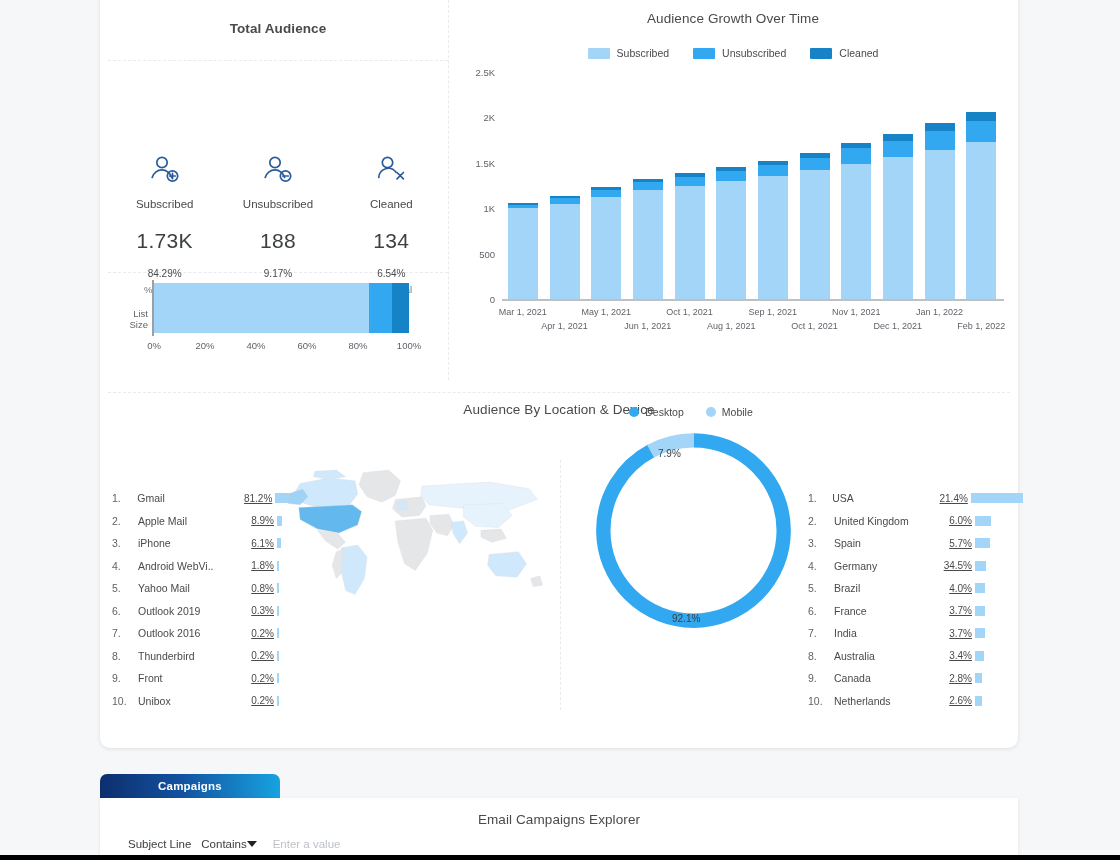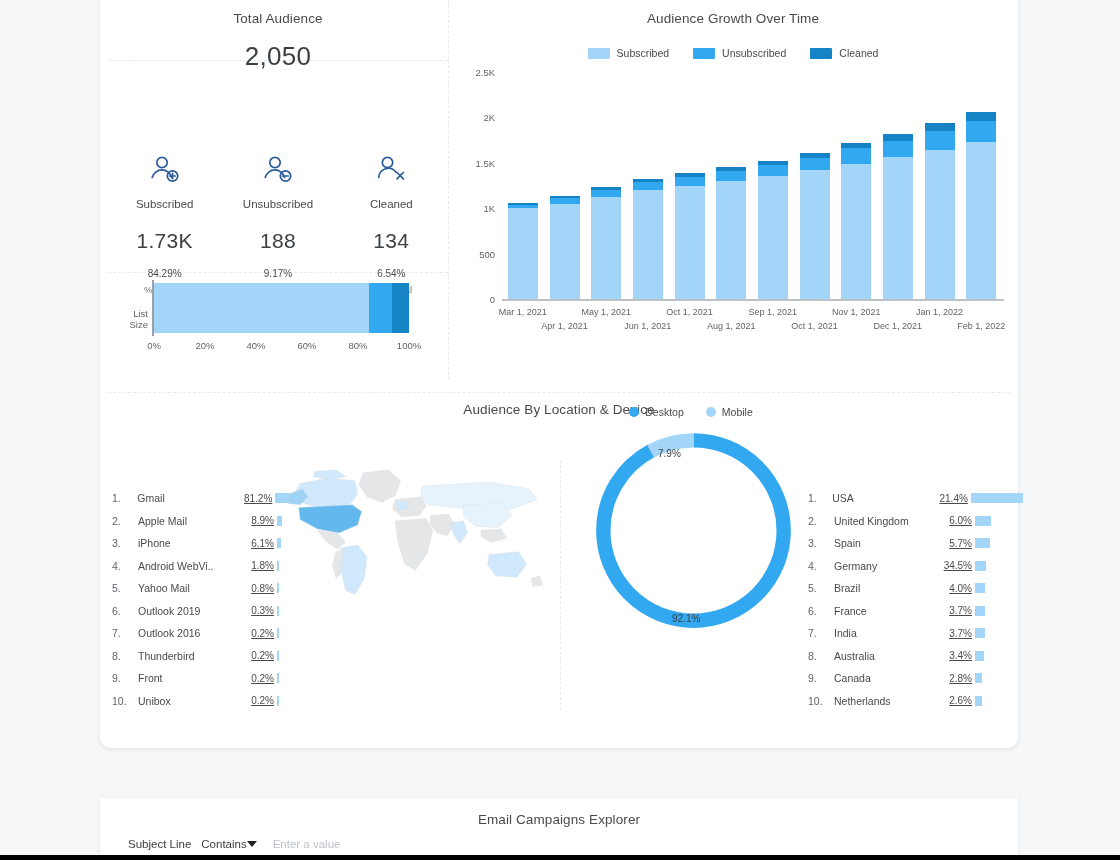--- a/index.html
+++ b/index.html
@@ -25,21 +25,21 @@
   .hdiv { position:absolute; left:0; right:0; height:1px;
           border-top:1px dashed #e8eaed; }
   .vdiv { position:absolute; top:0; bottom:0; width:1px;
           border-left:1px dashed #e8eaed; }
 
   .title { font-size: 13.5px; color: #4a4a4a; text-align:center;
            letter-spacing:.1px; font-weight:400; }
 
   
   #kpi { position:absolute; left:8px; top:60px; width:340px; height:325px; }
-  #kpi .ttl { margin-top:11px; }
+  #kpi .ttl { margin-top:21px;font-weight:bold; }
   #kpi .big { text-align:center; font-size:26px; color:#3c4043;
               font-weight:400; margin-top:15px; letter-spacing:.3px; }
 
   .kpi-cols { display:flex; position:absolute; top:148px; left:0; width:340px; }
   .kpi-col { flex:1; text-align:center; }
   .kpi-col .ico { height:46px; display:flex; align-items:center; justify-content:center; }
   .kpi-col .lbl { font-size:11.5px; color:#4a4a4a; margin-top:4px; }
   .kpi-col .val { font-size:21px; color:#3c4043; margin-top:19px; letter-spacing:.3px;}
   .kpi-col .pct { font-size:10px; color:#4a4a4a; margin-top:15px; }
   .kpi-col .sub { font-size:9.5px; color:#70757a; margin-top:5px; }
@@ -147,21 +147,20 @@
   <div class="card">
 
     <div class="hdiv" style="top:120px;left:8px;right:570px;"></div>
     <div class="hdiv" style="top:332px;left:8px;right:570px;"></div>
     <div class="hdiv" style="top:452px;left:8px;right:8px;"></div>
     <div class="vdiv" style="left:348px;top:60px;height:380px;"></div>
     <div class="vdiv" style="left:460px;top:520px;height:250px;"></div>
 
     <div id="kpi">
       <div class="title ttl">Total Audience</div>
-      <div class="big">2,050</div>
 
       <div class="kpi-cols">
 
         <div class="kpi-col">
           <div class="ico">
             <svg width="34" height="34" viewBox="0 0 34 34" fill="none" stroke="#2a5c9a" stroke-width="1.7">
               <circle cx="14" cy="8.5" r="5.2"></circle>
               <path d="M4.2 23.5a10 10 0 0 1 19.4 0" stroke-linecap="round"></path>
               <circle cx="24.5" cy="22" r="5.2"></circle>
               <path d="M24.5 19.3v5.4M21.8 22h5.4" stroke-linecap="round"></path>
@@ -535,20 +534,23 @@
             <circle id="seg-desktop" cx="50" cy="50" r="44" fill="none" stroke-width="7" stroke="#31a8f0" stroke-dasharray="254.6198013881455 276.46015351590177" transform="rotate(-90 50 50)"></circle>
             <circle id="seg-mobile" cx="50" cy="50" r="44" fill="none" stroke-width="7" stroke="#a2d5f7" stroke-dasharray="21.84035212775624 276.46015351590177" transform="rotate(241.56 50 50)"></circle>
           </svg>
         </div>
         <div class="d-lab" style="left:82px;top:42px;">7.9%</div>
         <div class="d-lab" style="left:96px;top:207px;">92.1%</div>
       </div>
     </div>
   </div>
 
+  <div id="tab">
+    <span>Campaigns</span>
+  </div>
 
   <div id="bottomcard">
     <div class="title ttl">Email Campaigns Explorer</div>
     <div class="filterbar">
       <span class="fl">Subject Line</span>
       <span class="op">Contains</span>
       <span class="caret"></span>
       <span class="fval">Enter a value</span>
     </div>
   </div>

